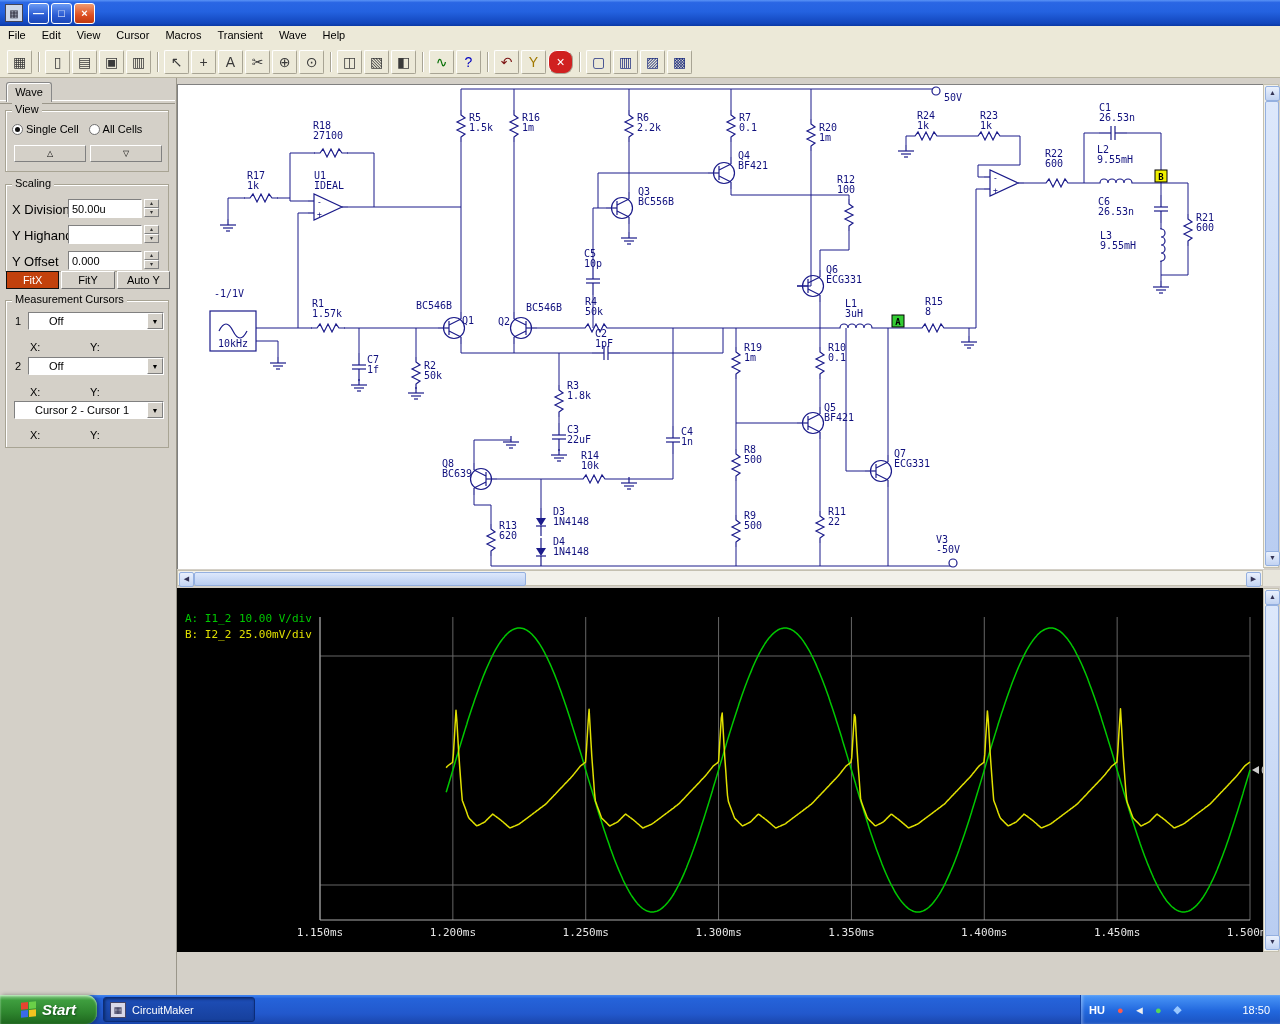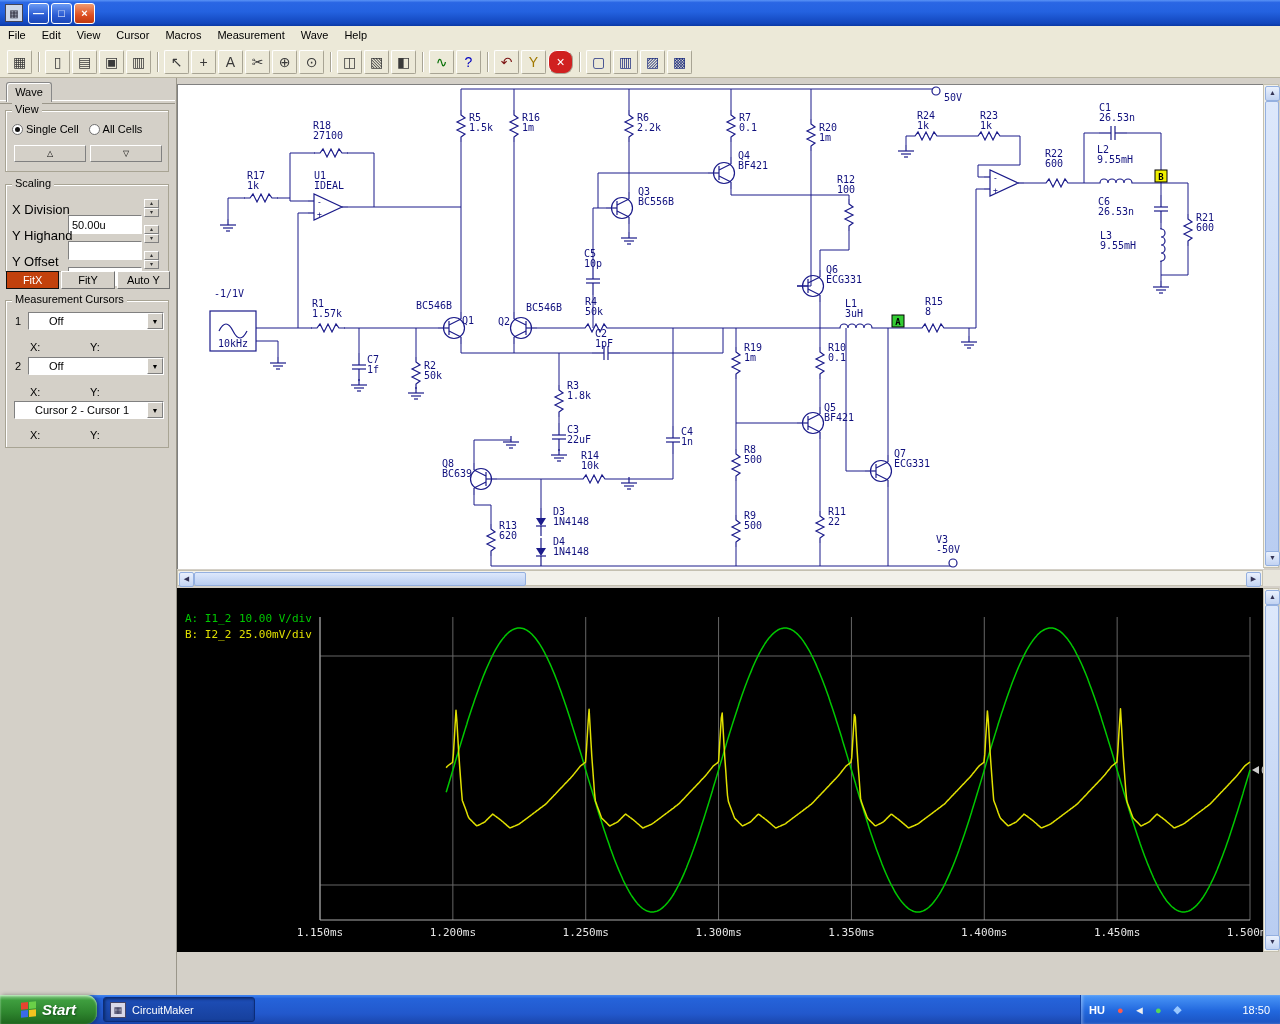--- a/index.html
+++ b/index.html
@@ -40,21 +40,21 @@
   .gb-view{top:32px;height:62px}
   .vopts{position:absolute;left:6px;top:12px;width:154px;display:flex;gap:10px;align-items:center}
   .ropt{display:flex;align-items:center;gap:3px}
   .rb{width:11px;height:11px;border-radius:50%;border:1px solid #707070;background:#fff;display:inline-block;box-sizing:border-box}
   .rb.sel::after{content:"";display:block;width:5px;height:5px;margin:2px;border-radius:50%;background:#101010}
   .tri{position:absolute;top:34px;width:72px;height:17px;background:#d4d0c8;border:1px solid;
     border-color:#fff #808080 #808080 #fff;font-size:8px;padding:0}
   .gb-scaling{top:106px;height:88px}
   .srow{position:absolute;left:6px;width:152px;height:20px}
   .slabel{position:absolute;left:0;top:3px;font-size:13px}
-  .txt{position:absolute;left:56px;top:16px;width:66px;height:15px;border:1px solid;
+  .txt{position:absolute;left:56px;top:0;width:66px;height:15px;border:1px solid;
     border-color:#808080 #fff #fff #808080;background:#fff;font-size:11px;padding:1px 3px}
   .sp{position:absolute;left:132px;top:0;width:15px;height:19px}
   .sp b{display:block;width:15px;height:9px;background:#d4d0c8;border:1px solid;
     border-color:#fff #808080 #808080 #fff;font-size:6px;line-height:7px;text-align:center;
     color:#333;box-sizing:border-box;font-weight:normal}
   .fitrow{position:absolute;left:6px;top:193px;width:164px;display:flex;gap:2px}
   .fbtn{height:18px;flex:1;background:#d4d0c8;border:1px solid;border-color:#fff #707070 #707070 #fff;
     font-size:11px;padding:0 2px}
   .fbtn.act{background:#c2410c;color:#fff;border-color:#101010}
   .gb-cursors{top:222px;height:148px}
@@ -119,21 +119,21 @@
     <button class="wbtn close">×</button>
   </span>
 </div>
 
 <div class="menubar">
     <span class="menu-item">File</span>
     <span class="menu-item">Edit</span>
     <span class="menu-item">View</span>
     <span class="menu-item">Cursor</span>
     <span class="menu-item">Macros</span>
-    <span class="menu-item">Measurement</span>
+    <span class="menu-item">Transient</span>
     <span class="menu-item">Wave</span>
     <span class="menu-item">Help</span>
   </div>
 <div class="toolbar">
     <button class="tbtn">▦</button>
     <span class="tb-sep"></span>
     <button class="tbtn">▯</button>
     <button class="tbtn">▤</button>
     <button class="tbtn">▣</button>
     <button class="tbtn">▥</button>

